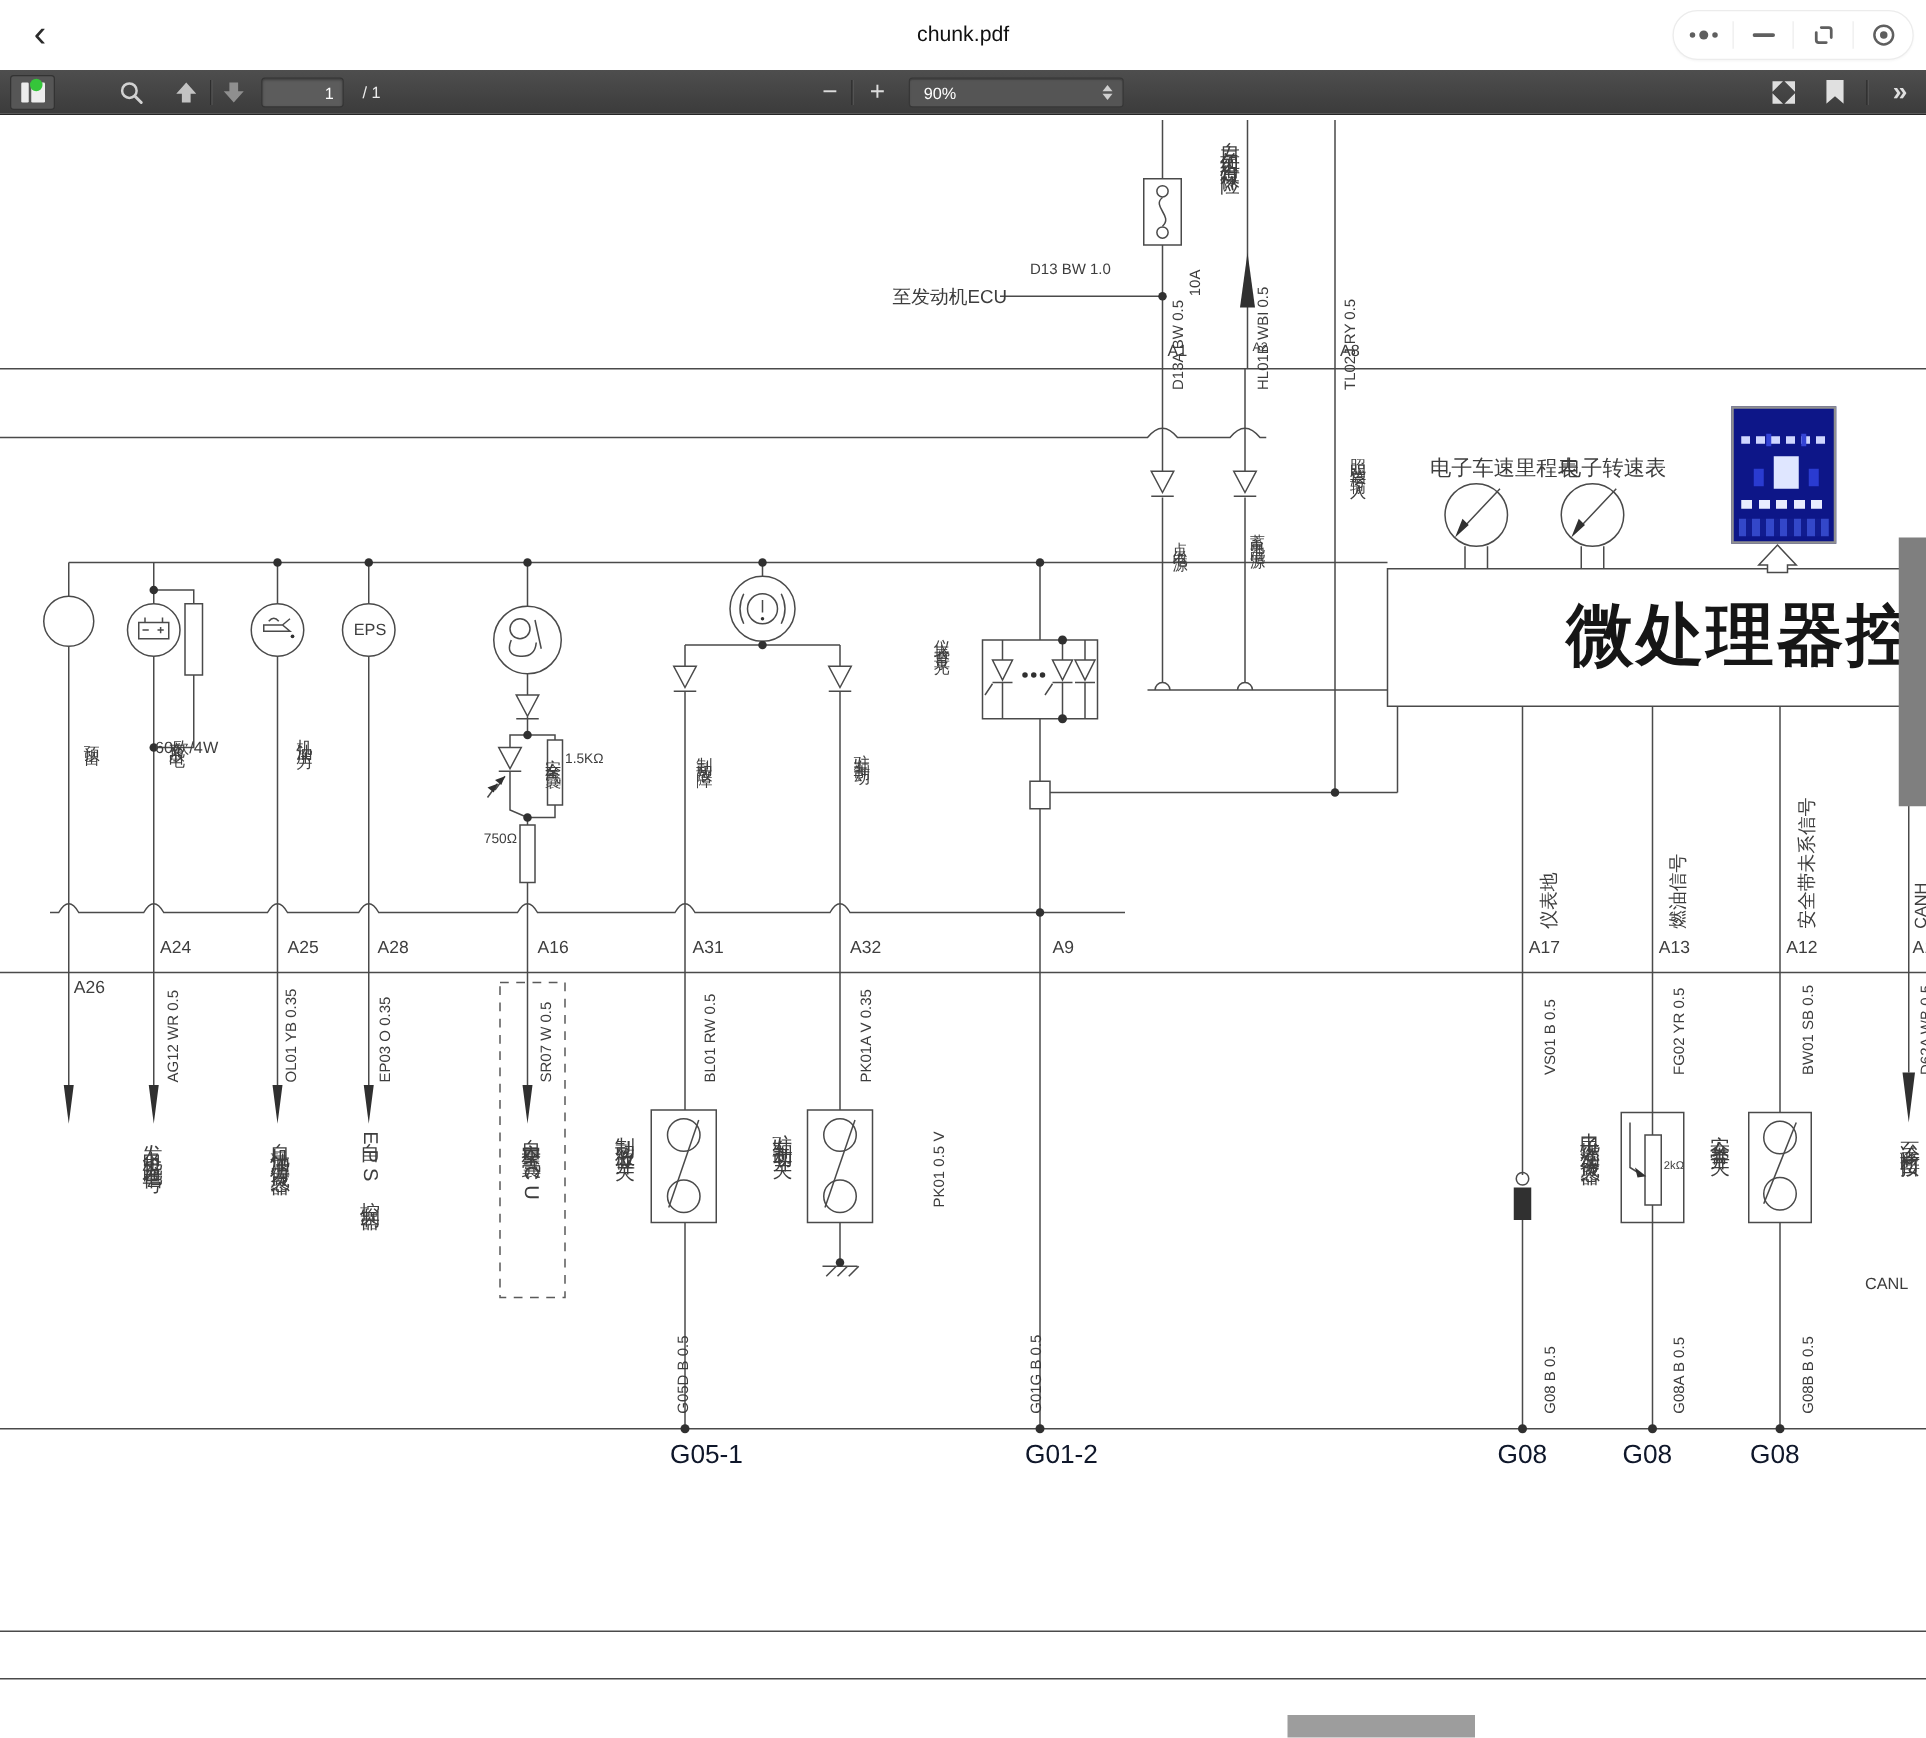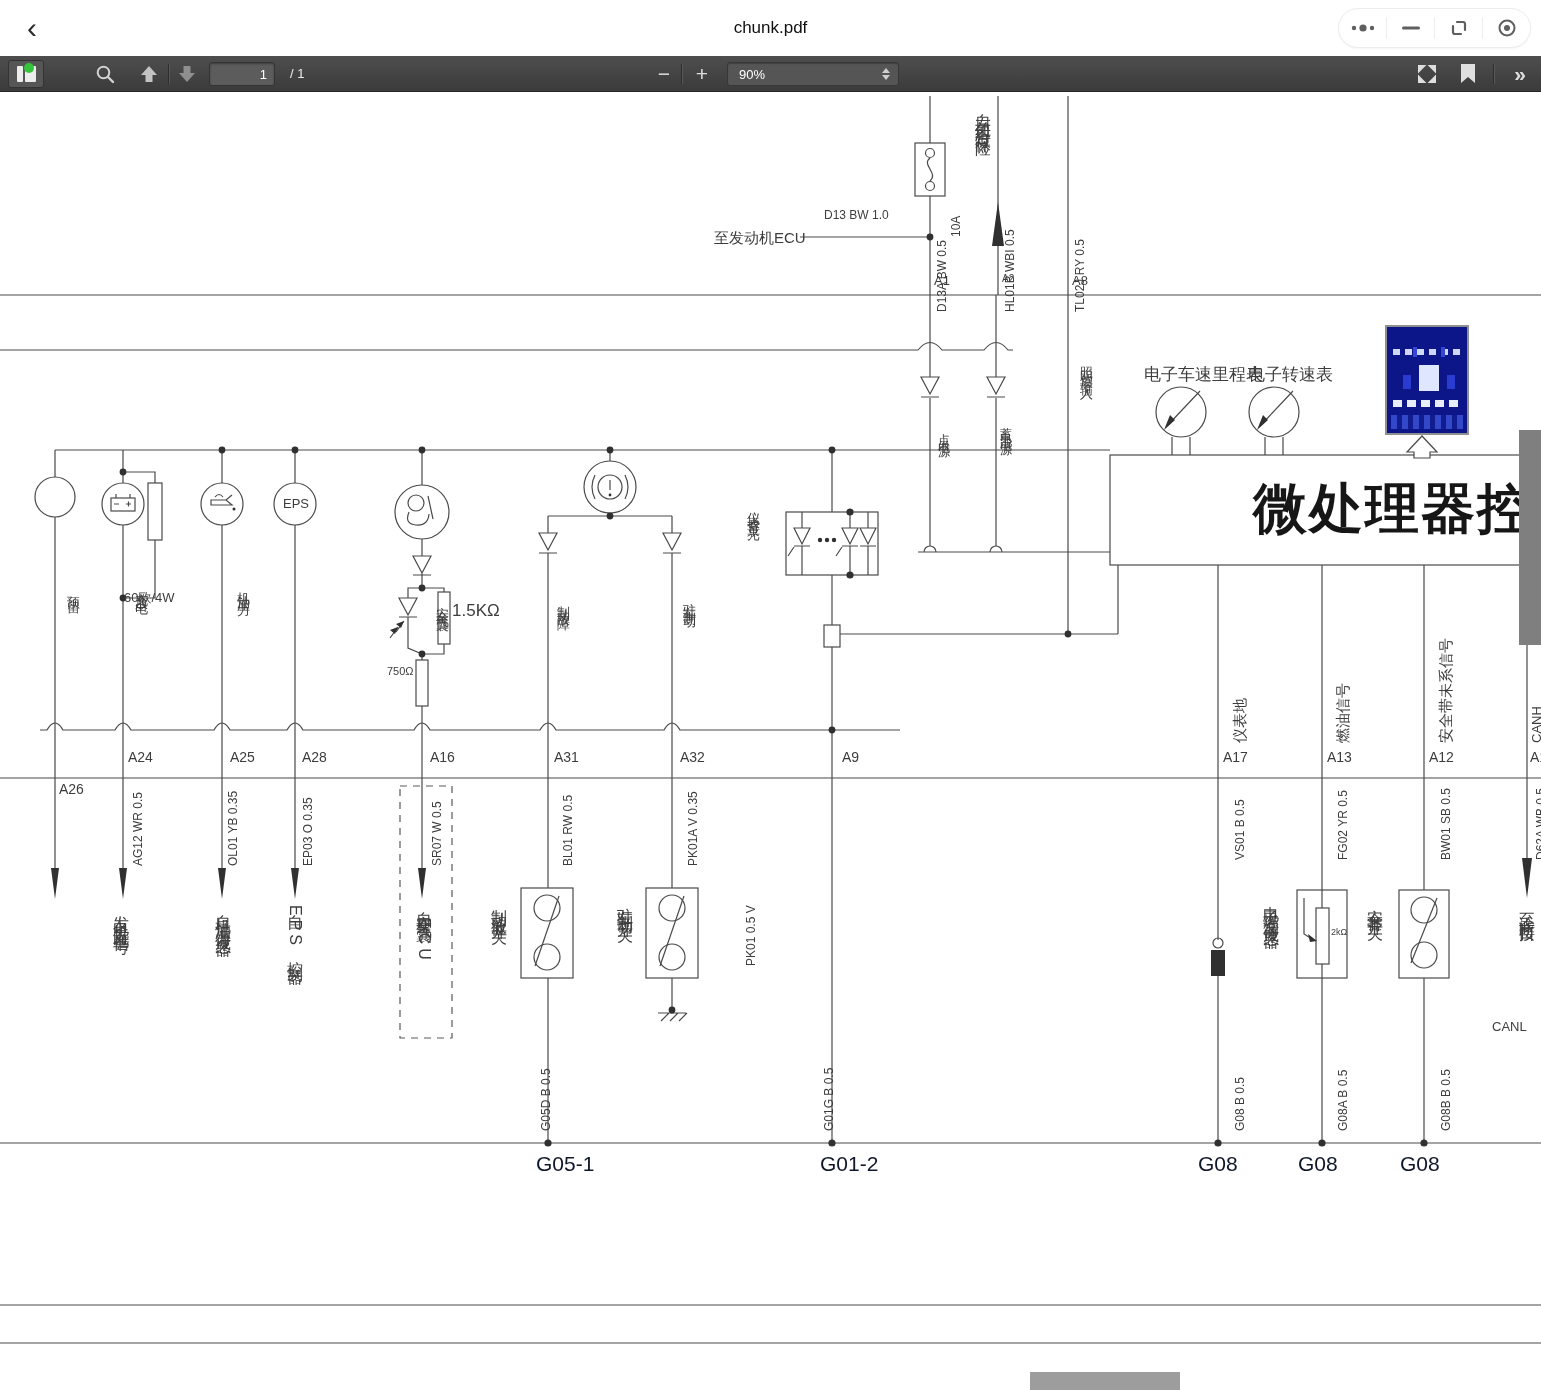--- a/index.html
+++ b/index.html
@@ -342,21 +342,21 @@
     <div class="lb h" style="left: 1144px; top: 366px; font-size: 17px;">电子车速里程表</div>
     <div class="lb h" style="left: 1248px; top: 366px; font-size: 17px;">电子转速表</div>
     <div class="lb h big" style="left: 1253px; top: 481px; font-size: 54px;">微处理器控制</div>
     <div class="lb v" style="left: 938px; top: 424px; font-size: 12px;">点火电源</div>
     <div class="lb v" style="left: 1000px; top: 418px; font-size: 12px;">蓄电池电源</div>
     <div class="lb v" style="left: 67px; top: 586px; font-size: 13px;">预留</div>
     <div class="lb v" style="left: 135px; top: 583px; font-size: 13px;">充放电</div>
     <div class="lb v" style="left: 237px; top: 581px; font-size: 13px;">机油压力</div>
     <div class="lb h" style="left: 124px; top: 548px; font-size: 13px; margin-top: 43px;">60欧/4W</div>
     <div class="lb h" style="left: 283px; top: 497px; font-size: 13px;">EPS</div>
-    <div class="lb h" style="left: 452px; top: 602px; font-size: 17px;">1.5KΩ</div>
+    <div class="lb h" style="left: 452px; top: 602px; font-size: 11px;">1.5KΩ</div>
     <div class="lb h" style="left: 387px; top: 666px; font-size: 11px;">750Ω</div>
     <div class="lb v" style="left: 436px; top: 596px; font-size: 13px;">安全气囊</div>
     <div class="lb v" style="left: 557px; top: 595px; font-size: 13px;">制动故障</div>
     <div class="lb v" style="left: 683px; top: 593px; font-size: 13px;">驻车制动</div>
     <div class="lb v" style="left: 747px; top: 501px; font-size: 13px;">仪表背景光</div>
     <div class="lb h" style="left: 59px; top: 750px; font-size: 14px; margin-top: 32px;">A26</div>
     <div class="lb h" style="left: 128px; top: 750px; font-size: 14px;">A24</div>
     <div class="lb h" style="left: 230px; top: 750px; font-size: 14px;">A25</div>
     <div class="lb h" style="left: 302px; top: 750px; font-size: 14px;">A28</div>
     <div class="lb h" style="left: 430px; top: 750px; font-size: 14px;">A16</div>

